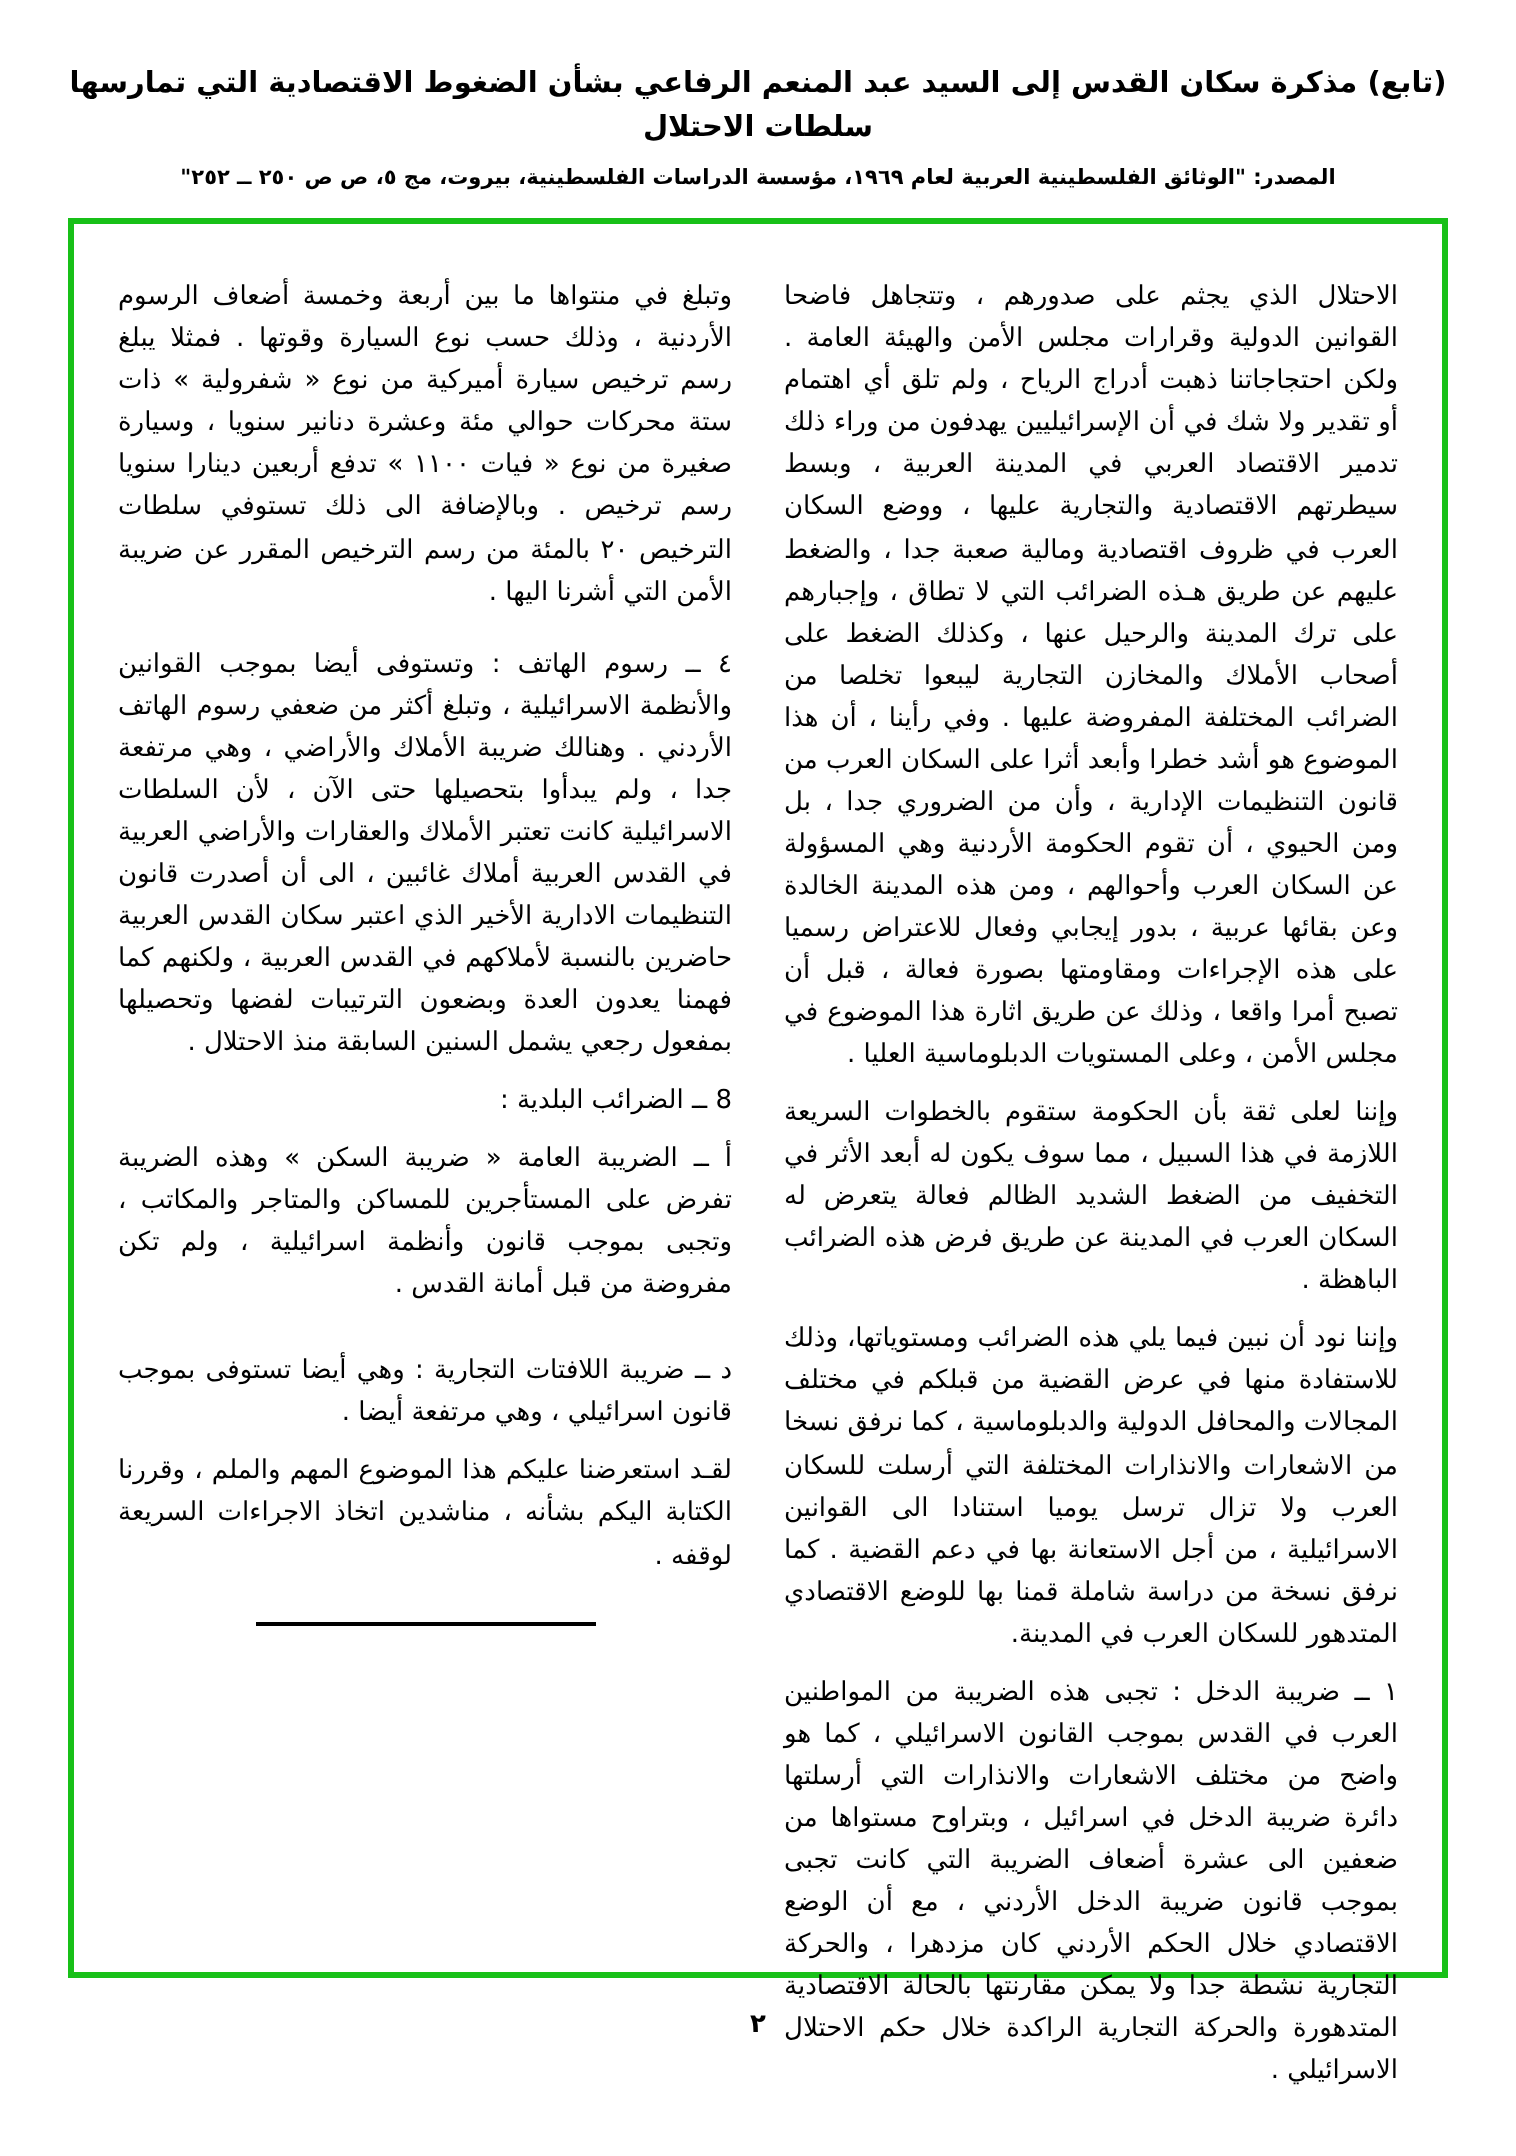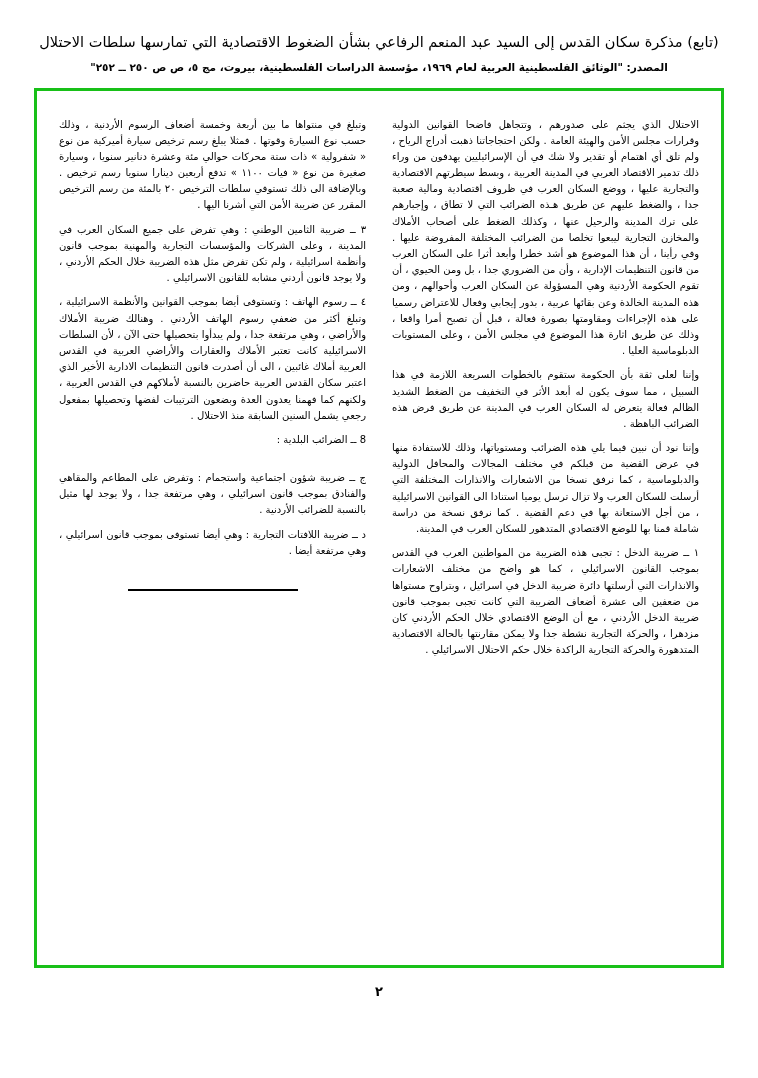--- a/index.html
+++ b/index.html
@@ -18,21 +18,21 @@
   .page {
     width: 758px;
     height: 1078px;
     position: relative;
     box-sizing: border-box;
     padding: 28px 34px 10px 34px;
   }
   .doc-title {
     text-align: center;
     font-size: 14.5px;
-    font-weight: normal;
+    font-weight: bold;
     line-height: 1.5;
     letter-spacing: 0px;
     margin: 4px 0 6px 0;
     direction: rtl;
   }
   .doc-source {
     text-align: center;
     font-size: 10.5px;
     font-weight: bold;
     line-height: 1.5;
@@ -48,21 +48,21 @@
   }
   .columns {
     display: flex;
     flex-direction: row;
     direction: rtl;
     gap: 26px;
     height: 100%;
   }
   .col {
     flex: 1 1 0;
-    font-size: 10px;
+    font-size: 13px;
     line-height: 1.62;
     text-align: justify;
     direction: rtl;
   }
   .col p {
     margin: 0 0 1px 0;
     text-align: justify;
     text-justify: inter-word;
   }
   .gap {
@@ -101,32 +101,32 @@
         <div class="gap"></div>
         <p>وإننا نود أن نبين فيما يلي هذه الضرائب ومستوياتها، وذلك للاستفادة منها في عرض القضية من قبلكم في مختلف المجالات والمحافل الدولية والدبلوماسية ، كما نرفق نسخا من الاشعارات والانذارات المختلفة التي أرسلت للسكان العرب ولا تزال ترسل يوميا استنادا الى القوانين الاسرائيلية ، من أجل الاستعانة بها في دعم القضية . كما نرفق نسخة من دراسة شاملة قمنا بها للوضع الاقتصادي المتدهور للسكان العرب في المدينة.</p>
         <div class="gap"></div>
         <p>١ ــ ضريبة الدخل : تجبى هذه الضريبة من المواطنين العرب في القدس بموجب القانون الاسرائيلي ، كما هو واضح من مختلف الاشعارات والانذارات التي أرسلتها دائرة ضريبة الدخل في اسرائيل ، وبتراوح مستواها من ضعفين الى عشرة أضعاف الضريبة التي كانت تجبى بموجب قانون ضريبة الدخل الأردني ، مع أن الوضع الاقتصادي خلال الحكم الأردني كان مزدهرا ، والحركة التجارية نشطة جدا ولا يمكن مقارنتها بالحالة الاقتصادية المتدهورة والحركة التجارية الراكدة خلال حكم الاحتلال الاسرائيلي .</p>
         <div class="gap"></div>
       </div>
 
       <div class="col col-left-block">
         <p>وتبلغ في منتواها ما بين أربعة وخمسة أضعاف الرسوم الأردنية ، وذلك حسب نوع السيارة وقوتها . فمثلا يبلغ رسم ترخيص سيارة أميركية من نوع « شفرولية » ذات ستة محركات حوالي مئة وعشرة دنانير سنويا ، وسيارة صغيرة من نوع « فيات ١١٠٠ » تدفع أربعين دينارا سنويا رسم ترخيص . وبالإضافة الى ذلك تستوفي سلطات الترخيص ٢٠ بالمئة من رسم الترخيص المقرر عن ضريبة الأمن التي أشرنا اليها .</p>
         <div class="gap"></div>
-        <p>٣ ــ ضريبة الثامين الوطني : وهي تفرض على جميع السكان العرب في المدينة ، وعلى الشركات والمؤسسات التجارية والمهنية بموجب قانون وأنظمة اسرائيلية ، ولم تكن تفرض مثل هذه الضريبة خلال الحكم الأردني ، ولا يوجد قانون أردني مشابه للقانون الاسرائيلي .</p>
         <div class="gap"></div>
         <p>٤ ــ رسوم الهاتف : وتستوفى أيضا بموجب القوانين والأنظمة الاسرائيلية ، وتبلغ أكثر من ضعفي رسوم الهاتف الأردني . وهنالك ضريبة الأملاك والأراضي ، وهي مرتفعة جدا ، ولم يبدأوا بتحصيلها حتى الآن ، لأن السلطات الاسرائيلية كانت تعتبر الأملاك والعقارات والأراضي العربية في القدس العربية أملاك غائبين ، الى أن أصدرت قانون التنظيمات الادارية الأخير الذي اعتبر سكان القدس العربية حاضرين بالنسبة لأملاكهم في القدس العربية ، ولكنهم كما فهمنا يعدون العدة وبضعون الترتيبات لفضها وتحصيلها بمفعول رجعي يشمل السنين السابقة منذ الاحتلال .</p>
         <div class="gap"></div>
         <p>8 ــ الضرائب البلدية :</p>
         <div class="gap"></div>
+        <p>أ ــ الضريبة العامة « ضريبة السكن » وهذه الضريبة تفرض على المستأجرين للمساكن والمتاجر والمكاتب ، وتجبى بموجب قانون وأنظمة اسرائيلية ، ولم تكن مفروضة من قبل أمانة القدس .</p>
         <div class="gap"></div>
         <div class="gap"></div>
-        <p>ج ــ ضريبة شؤون اجتماعية واستجمام : وتفرض على المطاعم والمقاهي والفنادق بموجب قانون اسرائيلي ، وهي مرتفعة جدا ، ولا يوجد لها مثيل بالنسبة للضرائب الأردنية .</p>
         <div class="gap"></div>
         <p>د ــ ضريبة اللافتات التجارية : وهي أيضا تستوفى بموجب قانون اسرائيلي ، وهي مرتفعة أيضا .</p>
         <div class="gap"></div>
+        <p>لقـد استعرضنا عليكم هذا الموضوع المهم والملم ، وقررنا الكتابة اليكم بشأنه ، مناشدين اتخاذ الاجراءات السريعة لوقفه .</p>
         <div class="rule"></div>
       </div>
 
     </div>
   </div>
 
   <div class="page-number">٢</div>
 
 </div>
 

